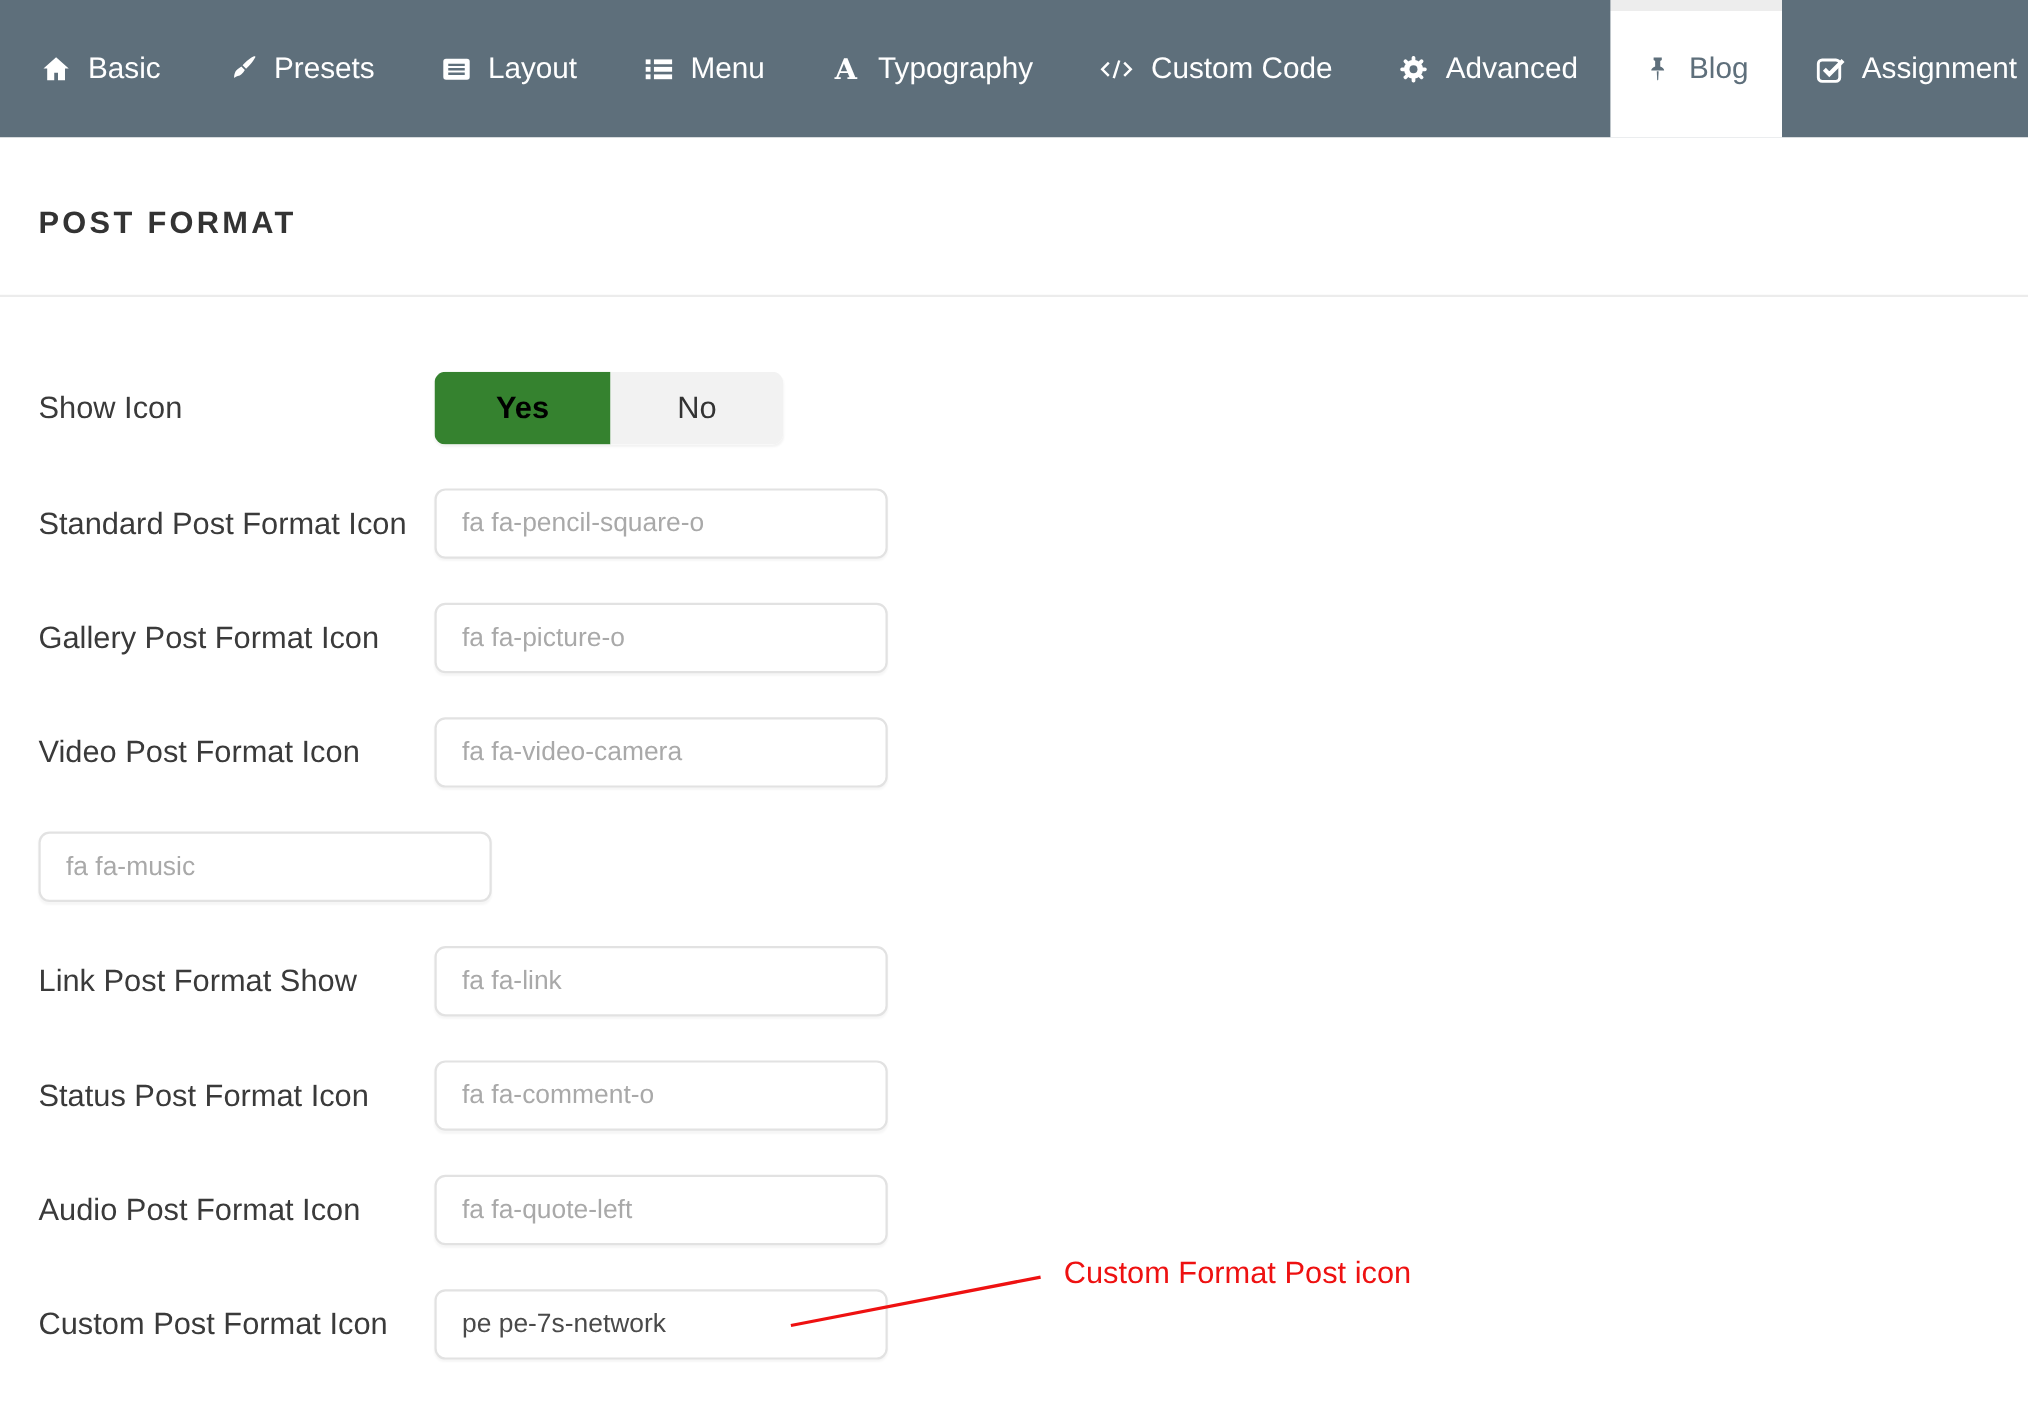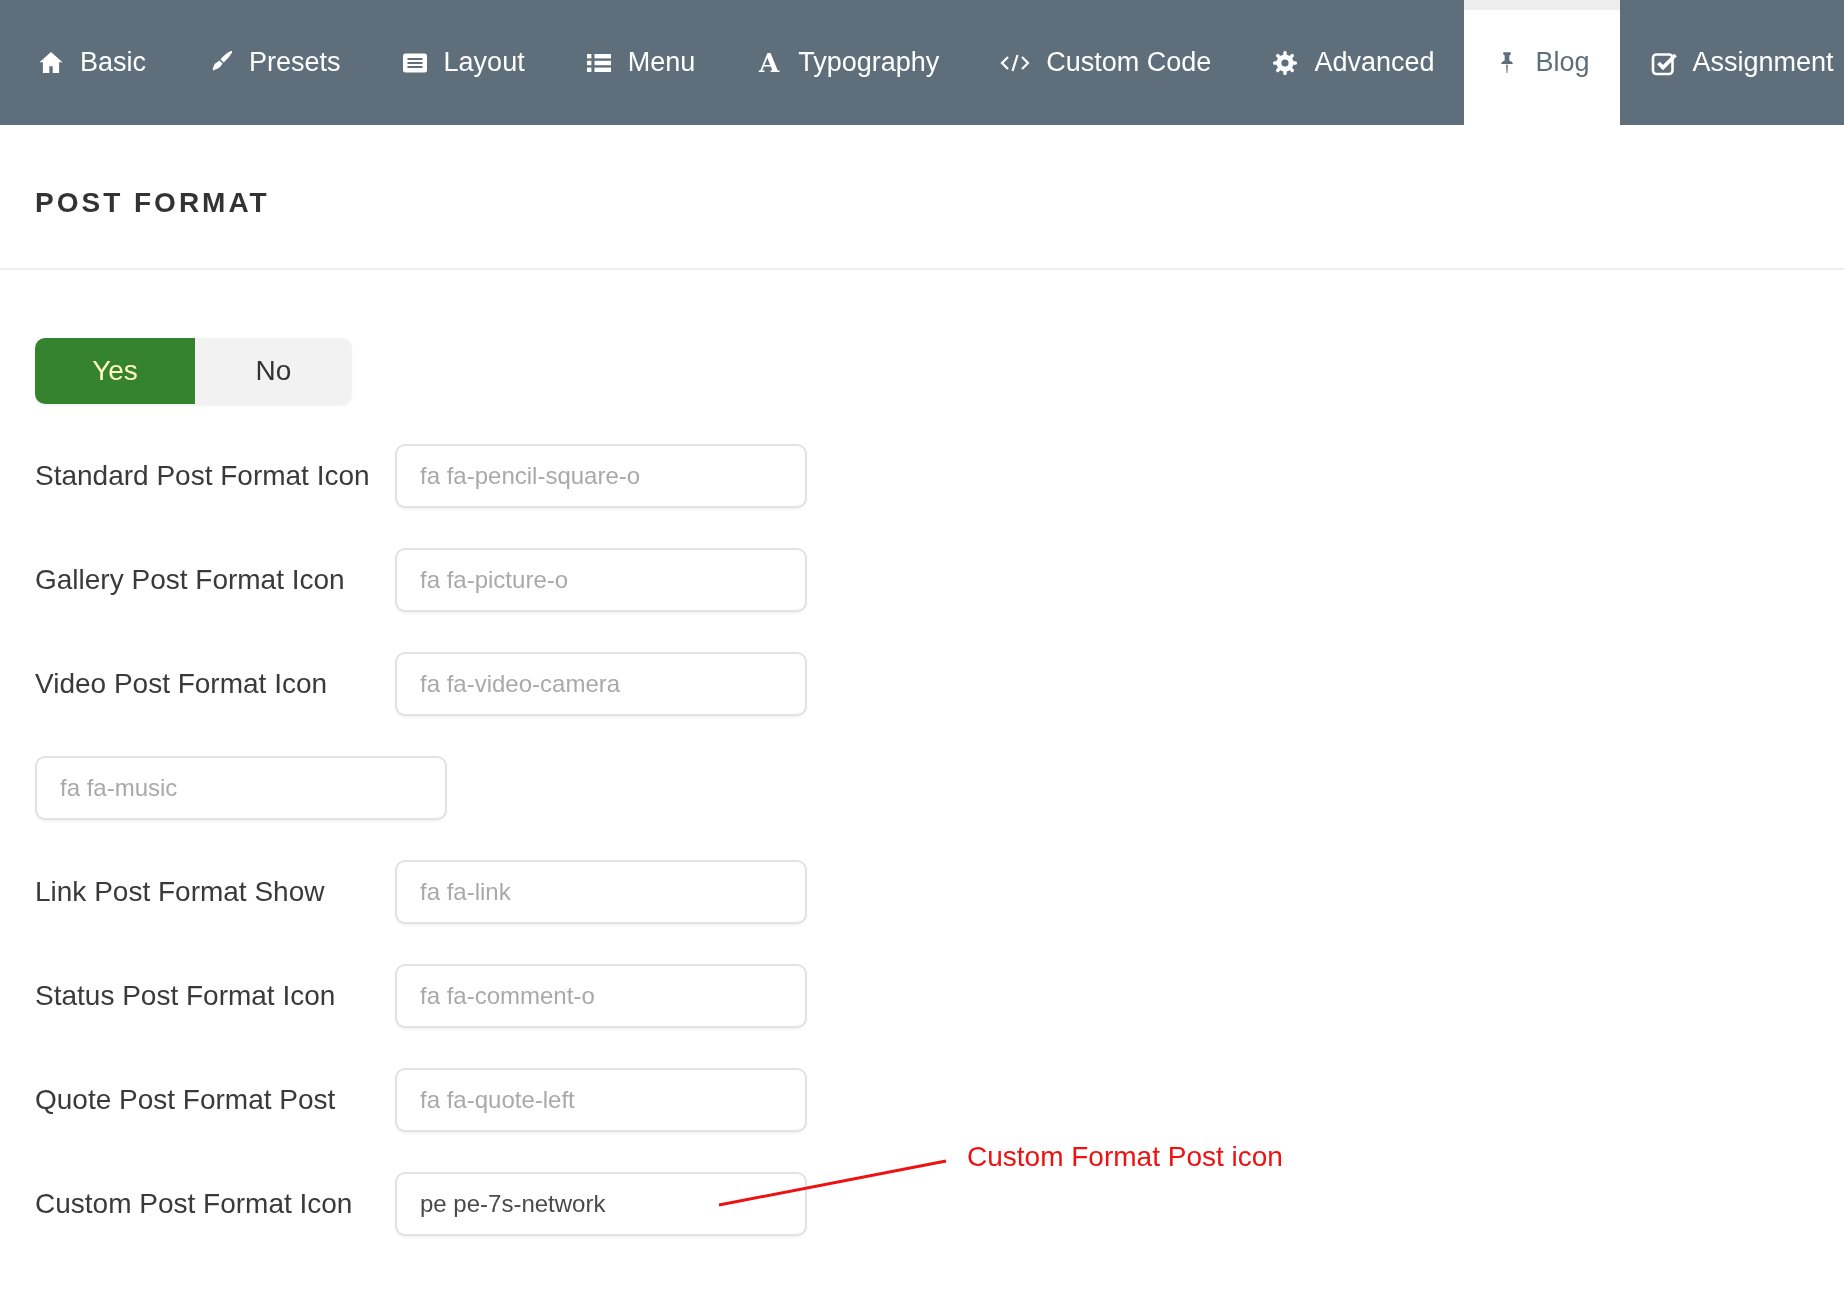--- a/index.html
+++ b/index.html
@@ -38,21 +38,21 @@
   .content{padding:68px 0 0 35px;}
   .row{display:flex;align-items:center;margin-bottom:40px;}
   .row-label{width:360px;font-size:28px;color:#3a3a3a;flex:0 0 360px;}
 
   
   .toggle{
     display:flex;width:317px;height:66px;border-radius:10px;overflow:hidden;
     font-size:28px;box-shadow:0 2px 2px rgba(0,0,0,.05);
   }
   .toggle .opt{display:flex;align-items:center;justify-content:center;cursor:pointer;}
-  .toggle .opt-yes{flex:0 0 160px;background:#35822f;color:#fef9c3;}
+  .toggle .opt-yes{flex:0 0 160px;background:#35822f;color:#000000;font-weight:bold;}
   .toggle .opt-no{flex:1;background:#f2f2f2;color:#333;}
 
   
   .fld{
     width:412px;height:64px;box-sizing:border-box;
     border:2px solid #e2e2e2;border-radius:10px;
     padding:0 18px 0 23px;font-size:24px;color:#4a4a4a;
     font-family:"Liberation Sans", sans-serif;
     background:#fff;box-shadow:0 2px 2px rgba(0,0,0,.04);
     outline:none;
@@ -175,20 +175,21 @@
 
 </nav>
 
 <header class="page-head">
   <h1>POST FORMAT</h1>
 </header>
 
 <main class="content">
 
   <div class="row">
+    <div class="row-label">Show Icon</div>
     <div class="toggle">
       <div class="opt opt-yes">Yes</div>
       <div class="opt opt-no">No</div>
     </div>
   </div>
 
   <div class="row">
     <div class="row-label">Standard Post Format Icon</div>
     <input class="fld" type="text" placeholder="fa fa-pencil-square-o" style="">
   </div>
@@ -211,21 +212,21 @@
     <div class="row-label">Link Post Format Show</div>
     <input class="fld" type="text" placeholder="fa fa-link" style="">
   </div>
 
   <div class="row">
     <div class="row-label">Status Post Format Icon</div>
     <input class="fld" type="text" placeholder="fa fa-comment-o" style="">
   </div>
 
   <div class="row">
-    <div class="row-label">Quote Post Format Post</div>
+    <div class="row-label">Audio Post Format Icon</div>
     <input class="fld" type="text" placeholder="fa fa-quote-left" style="">
   </div>
 
   <div class="row">
     <div class="row-label">Custom Post Format Icon</div>
     <input class="fld" type="text" value="pe pe-7s-network" style="">
   </div>
 
 </main>
 

